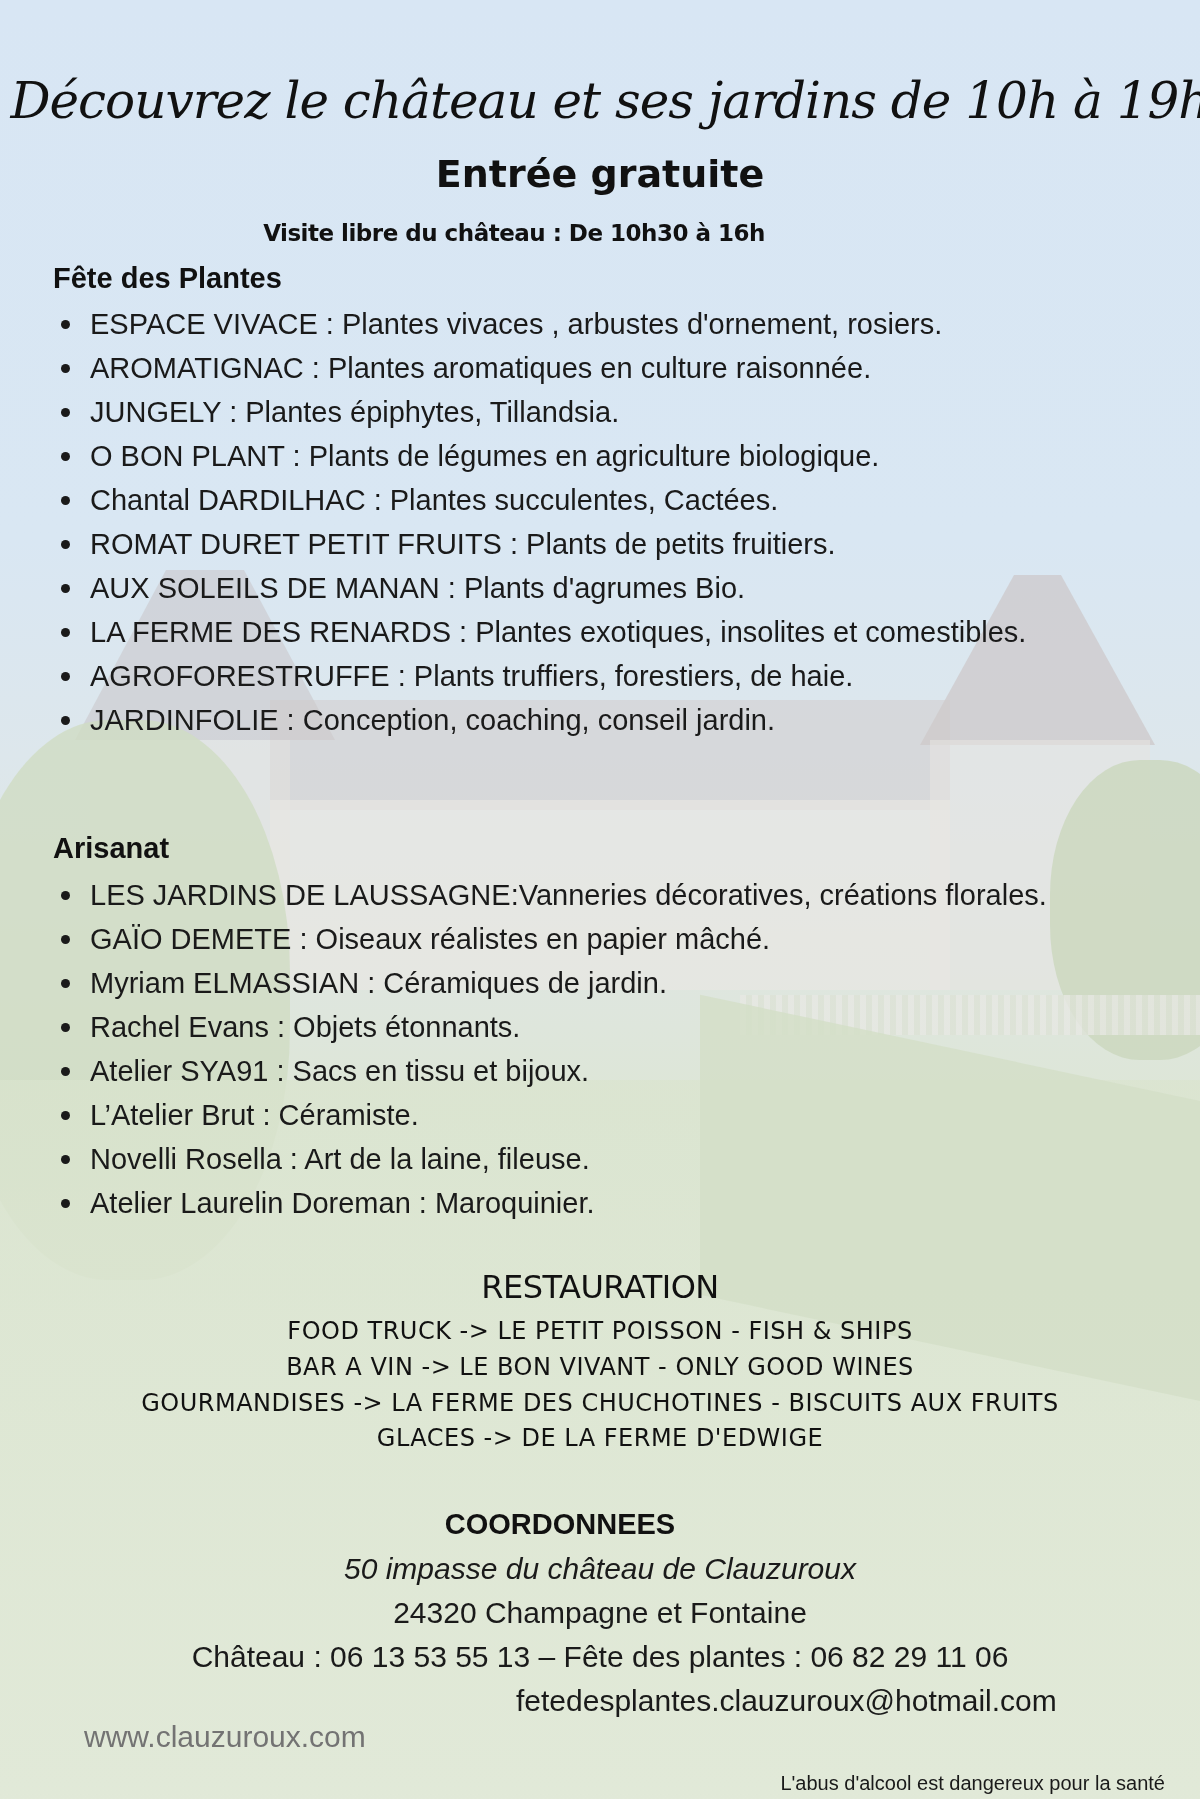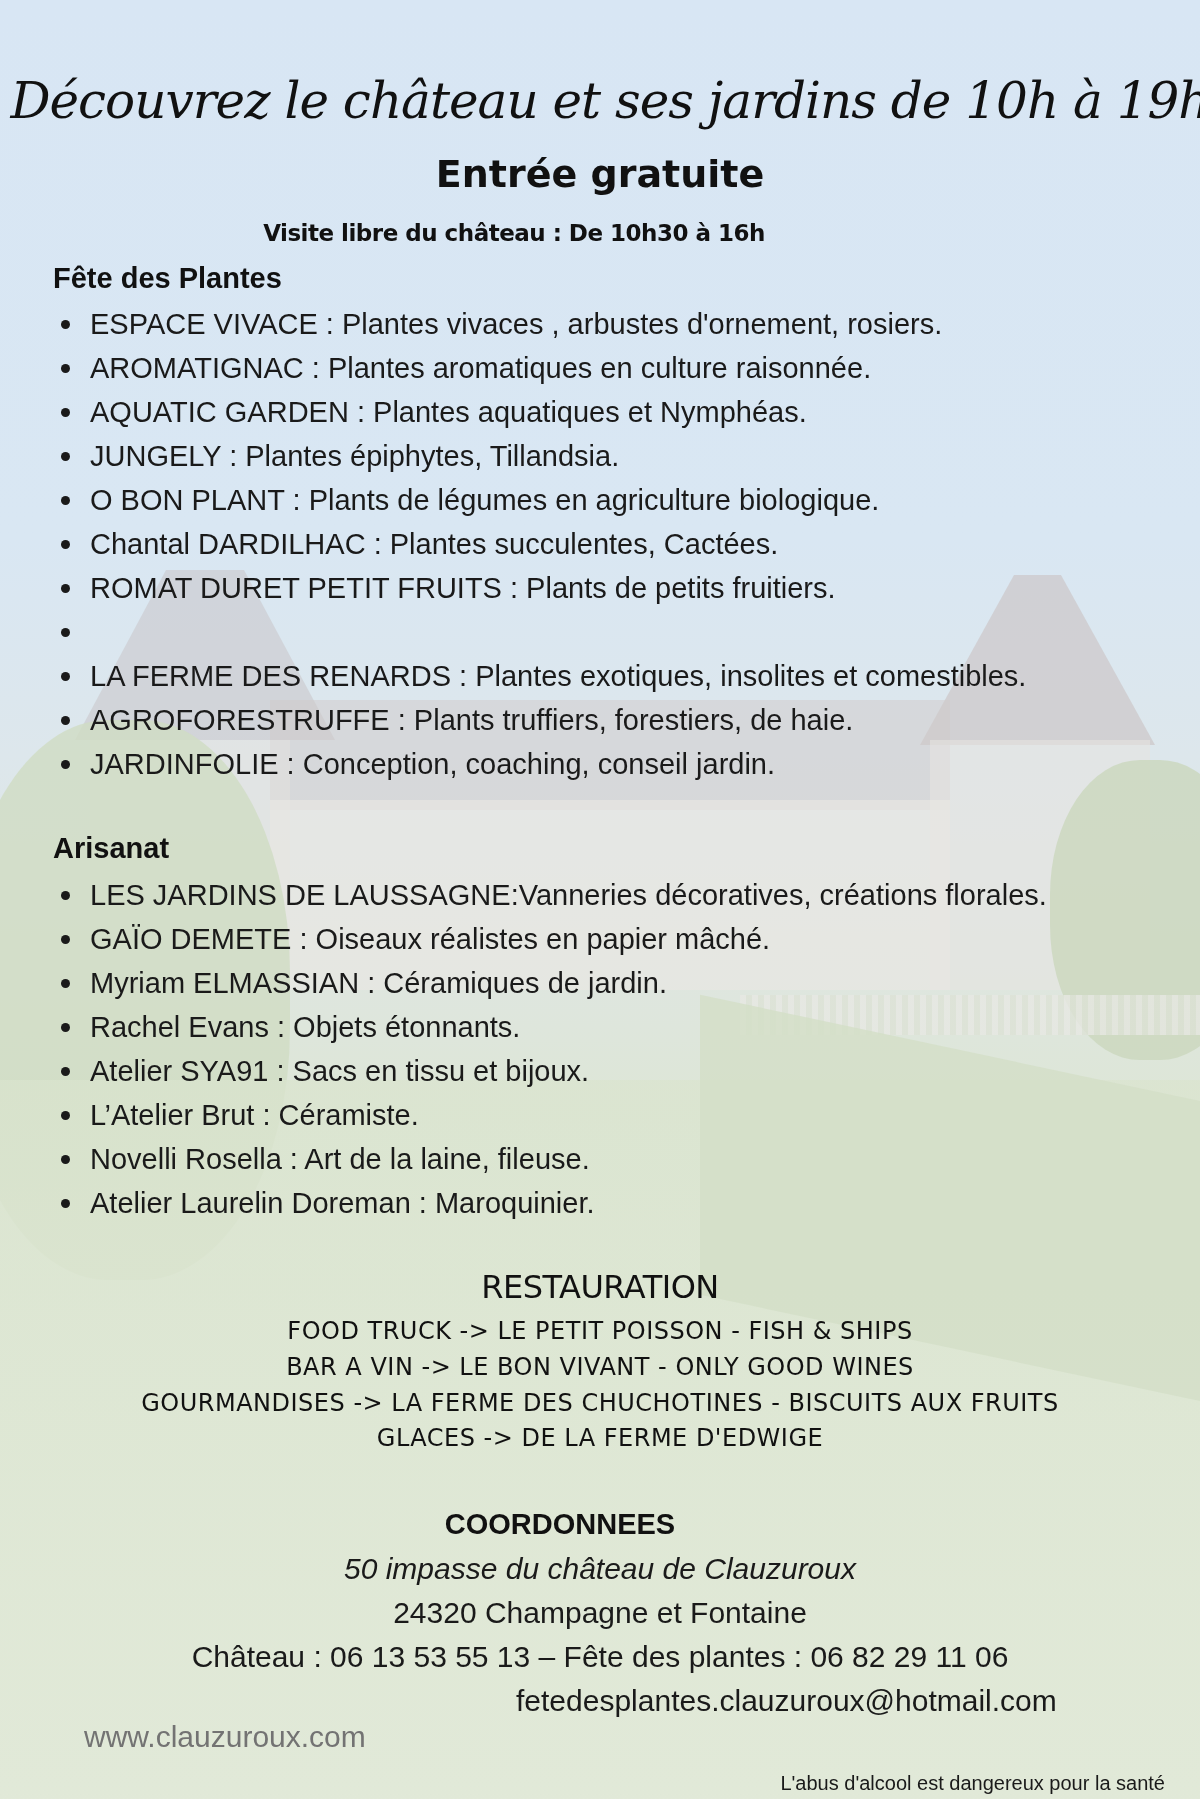--- a/index.html
+++ b/index.html
@@ -85,26 +85,25 @@
 </div>
 
 <div class="abs title">Découvrez le château et ses jardins de 10h à 19h</div>
 <div class="abs entree">Entrée gratuite</div>
 <div class="abs visite">Visite libre du château : De 10h30 à 16h</div>
 
 <div class="abs section-title" style="top:262px;">Fête des Plantes</div>
 <ul class="items" style="top:302px;">
   <li><span class="bullet"></span><span>ESPACE VIVACE : Plantes vivaces , arbustes d'ornement, rosiers.</span></li>
   <li><span class="bullet"></span><span>AROMATIGNAC : Plantes aromatiques en culture raisonnée.</span></li>
-  <li><span class="bullet"></span><span>AQUATIC GARDEN : Plantes aquatiques et Nymphéas.</span></li>
   <li><span class="bullet"></span><span>JUNGELY : Plantes épiphytes, Tillandsia.</span></li>
   <li><span class="bullet"></span><span>O BON PLANT : Plants de légumes en agriculture biologique.</span></li>
   <li><span class="bullet"></span><span>Chantal DARDILHAC : Plantes succulentes, Cactées.</span></li>
   <li><span class="bullet"></span><span>ROMAT DURET PETIT FRUITS : Plants de petits fruitiers.</span></li>
-  <li><span class="bullet"></span></li>
+  <li><span class="bullet"></span><span>AUX SOLEILS DE MANAN : Plants d'agrumes Bio.</span></li>
   <li><span class="bullet"></span><span>LA FERME DES RENARDS : Plantes exotiques, insolites et comestibles.</span></li>
   <li><span class="bullet"></span><span>AGROFORESTRUFFE : Plants truffiers, forestiers, de haie.</span></li>
   <li><span class="bullet"></span><span>JARDINFOLIE : Conception, coaching, conseil jardin.</span></li>
 </ul>
 
 <div class="abs section-title" style="top:832px;">Arisanat</div>
 <ul class="items" style="top:873px;">
   <li><span class="bullet"></span><span>LES JARDINS DE LAUSSAGNE:Vanneries décoratives, créations florales.</span></li>
   <li><span class="bullet"></span><span>GAÏO DEMETE : Oiseaux réalistes en papier mâché.</span></li>
   <li><span class="bullet"></span><span>Myriam ELMASSIAN : Céramiques de jardin.</span></li>

